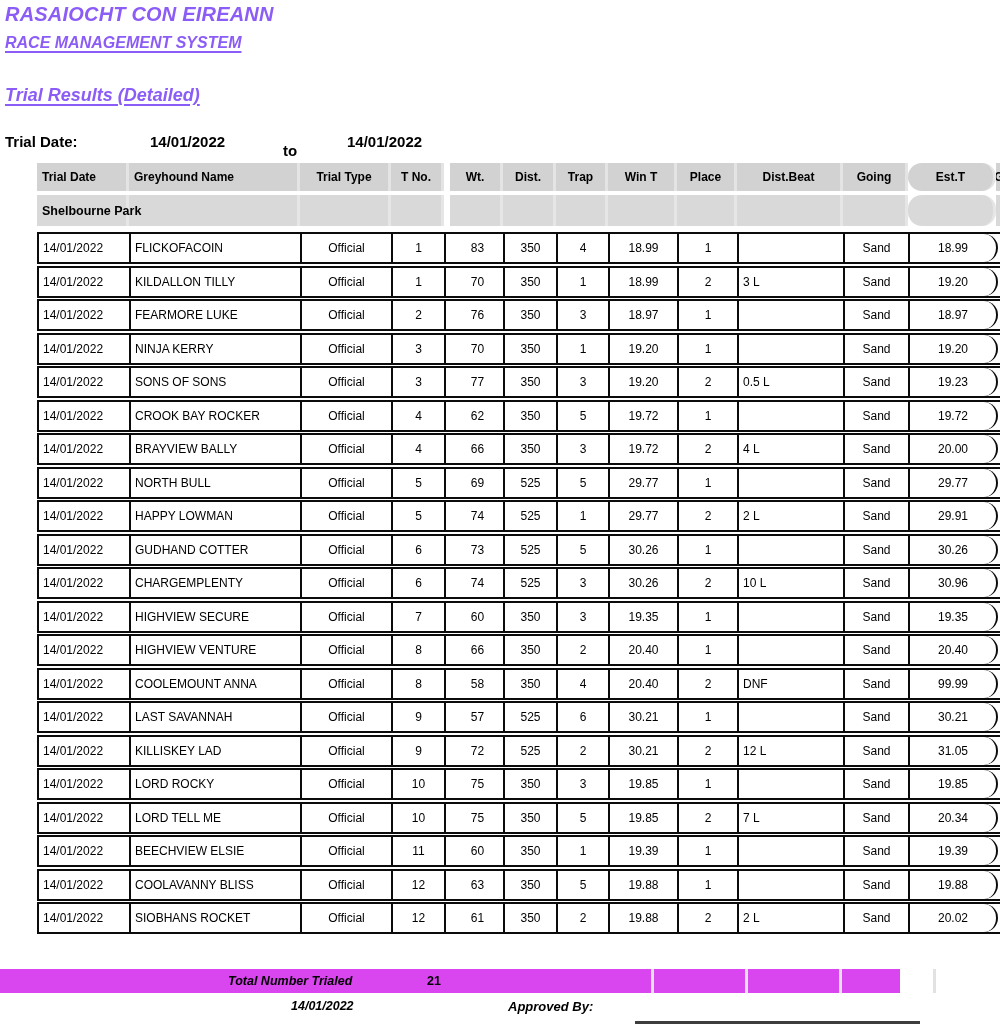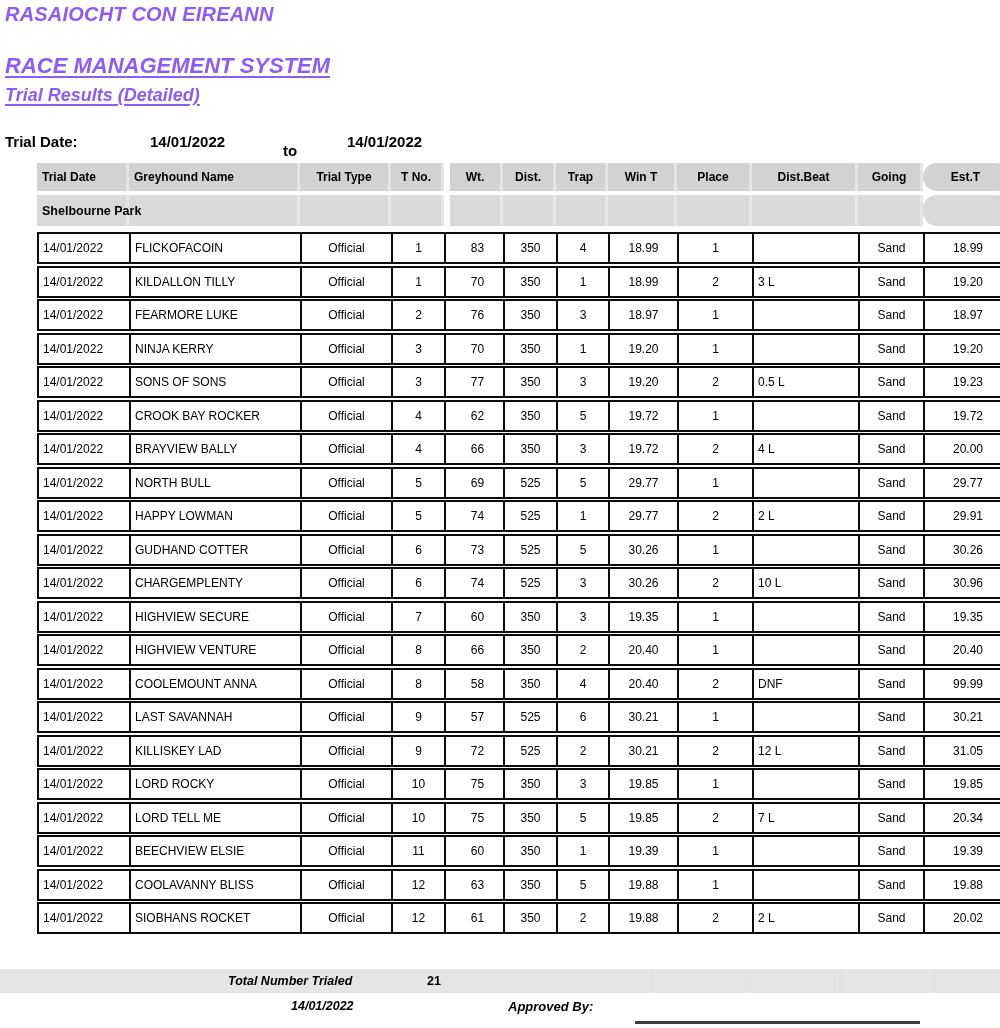--- a/index.html
+++ b/index.html
@@ -2,21 +2,21 @@
 <html><head>
 <meta charset="utf-8">
 <style>
   html,body{margin:0;padding:0;background:#ffffff;}
   body{width:1000px;height:1028px;font-family:"Liberation Sans", sans-serif;color:#000;}
   .report{position:relative;width:1000px;height:1028px;overflow:hidden;background:#fff;}
 
   
   .title{position:absolute;left:5px;font-weight:bold;font-style:italic;color:#8b5cf6;white-space:nowrap;}
   .title1{top:3px;font-size:20px;letter-spacing:.2px;}
-  .title2{top:53px;font-size:22px;text-decoration:underline;text-decoration-thickness:2px;text-underline-offset:3px;}
+  .title2{top:34px;font-size:16px;text-decoration:underline;text-decoration-thickness:2px;text-underline-offset:3px;}
   .title3{top:85px;font-size:18px;text-decoration:underline;text-decoration-thickness:2px;text-underline-offset:3px;}
 
   
   .filter{position:absolute;top:133px;left:0;width:100%;height:20px;font-weight:bold;font-size:15px;}
   .filter span{position:absolute;white-space:nowrap;}
   .f-label{left:5px;}
   .f-from{left:150px;}
   .f-to-label{left:283px;margin-top:9px;}
   .f-to{left:347px;}
 
@@ -40,28 +40,28 @@
 
   
   .c0{width:92px;flex:none;}
   .c1{width:171px;flex:none;}
   .c2{width:91px;flex:none;}
   .c3{width:53px;flex:none;}
   .c4{width:53px;flex:none;margin-left:6px;}
   .c5{width:53px;flex:none;}
   .c6{width:52px;flex:none;}
   .c7{width:69px;flex:none;}
-  .c8{width:75px;flex:none;}
+  .c8{width:60px;flex:none;}
   .c9{width:106px;flex:none;}
   .c10{width:65px;flex:none;}
   .c11{width:88px;flex:none;border-radius:14px;}
   .c12{flex:1;}
 
   
-  .footer-band{position:absolute;top:969px;left:0;width:1000px;height:24px;background:#e5e5e5;}
+  .footer-band{position:absolute;top:969px;left:0;width:900px;height:24px;background:#d946ef;}
   .footer-band .stripes{position:absolute;top:0;left:560px;width:440px;height:24px;
     background:repeating-linear-gradient(90deg, transparent 0 91px, #e2e2e2 91px 94px);}
   .footer-band .ft-total-label{position:absolute;left:228px;top:0;height:24px;display:flex;align-items:center;font-weight:bold;font-style:italic;font-size:12.5px;}
   .footer-band .ft-total-value{position:absolute;left:427px;top:0;height:24px;display:flex;align-items:center;font-weight:bold;font-size:12.5px;}
   .ft-line2{position:absolute;top:999px;left:0;width:1000px;height:20px;}
   .ft-date{position:absolute;left:291px;font-weight:bold;font-style:italic;font-size:12.5px;white-space:nowrap;}
   .ft-approved{position:absolute;left:508px;font-weight:bold;font-style:italic;font-size:13px;white-space:nowrap;}
   .signature-line{position:absolute;top:1021px;left:635px;width:285px;height:3px;background:#3d3d3d;}
 </style>
 </head>

